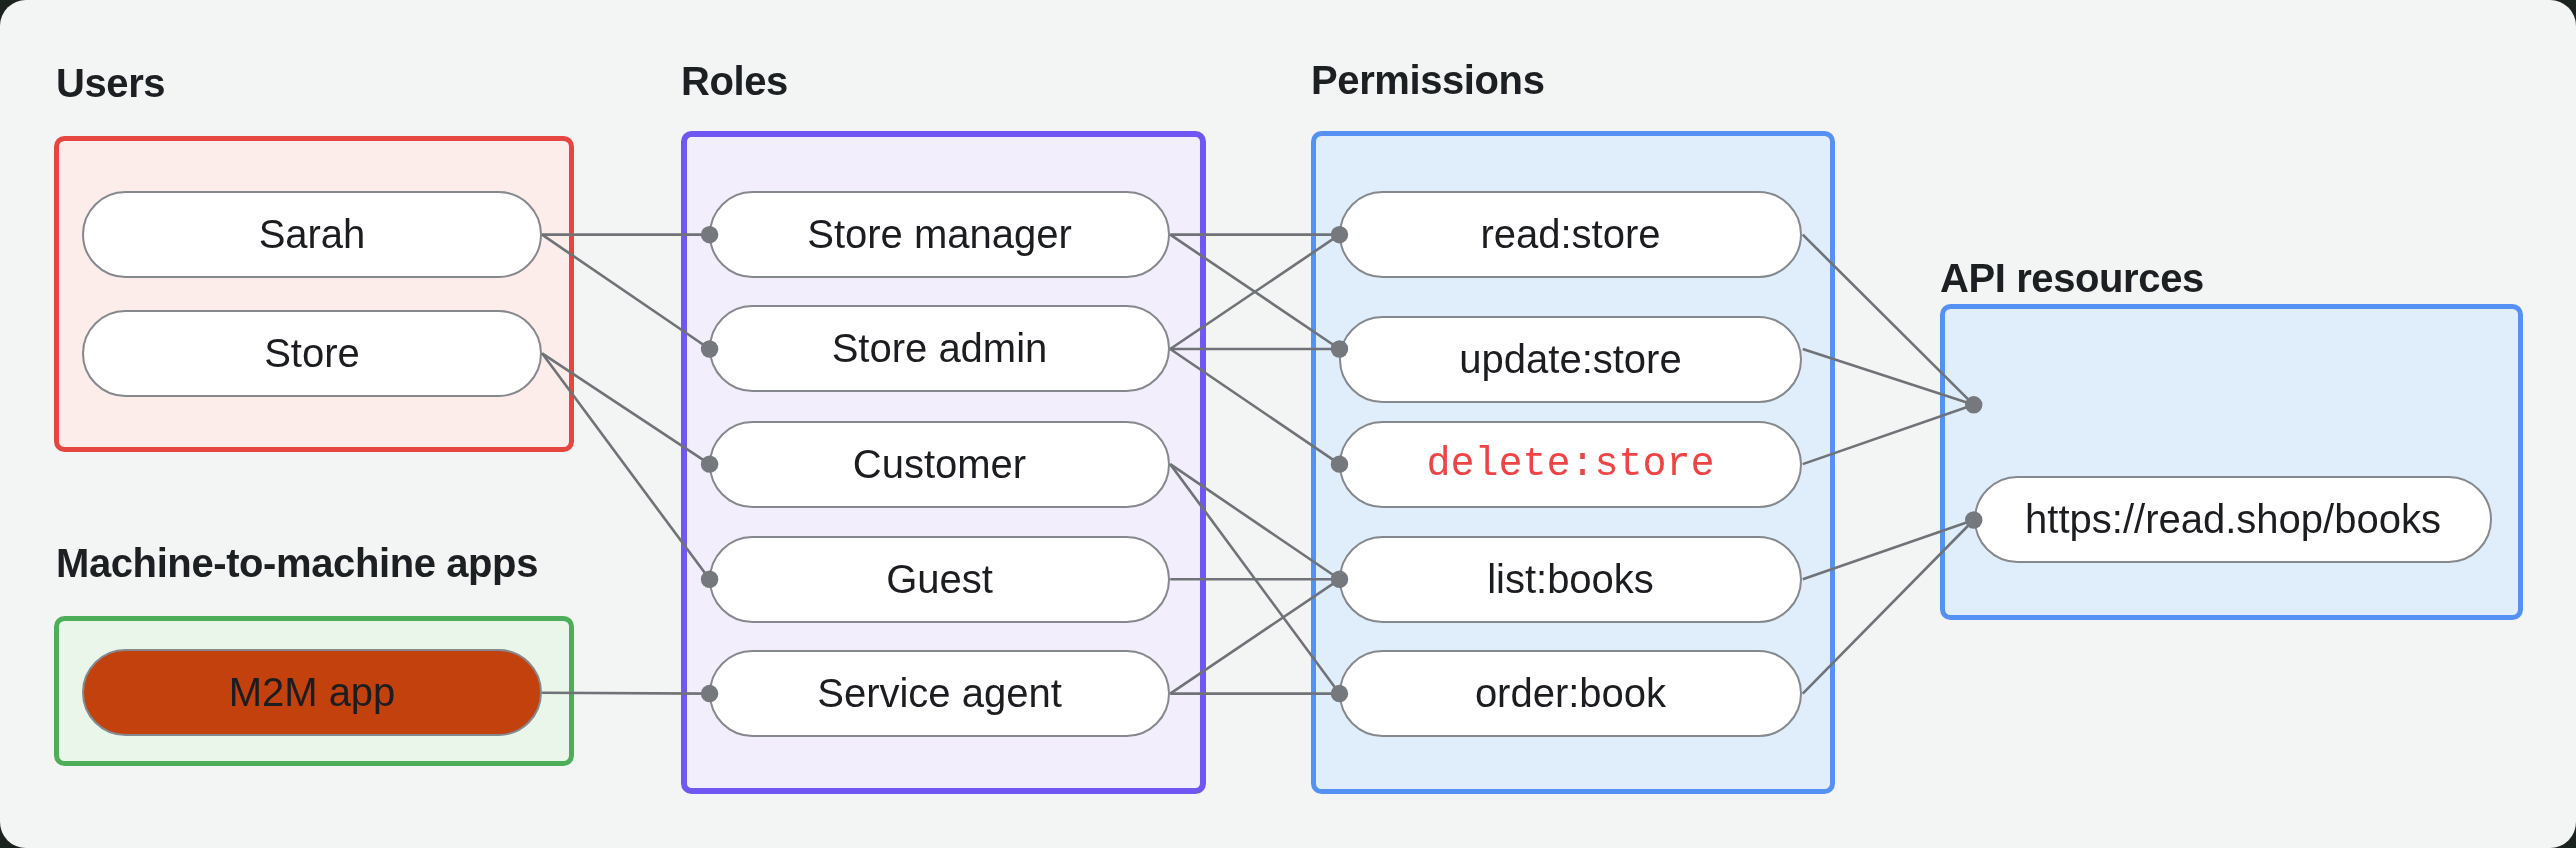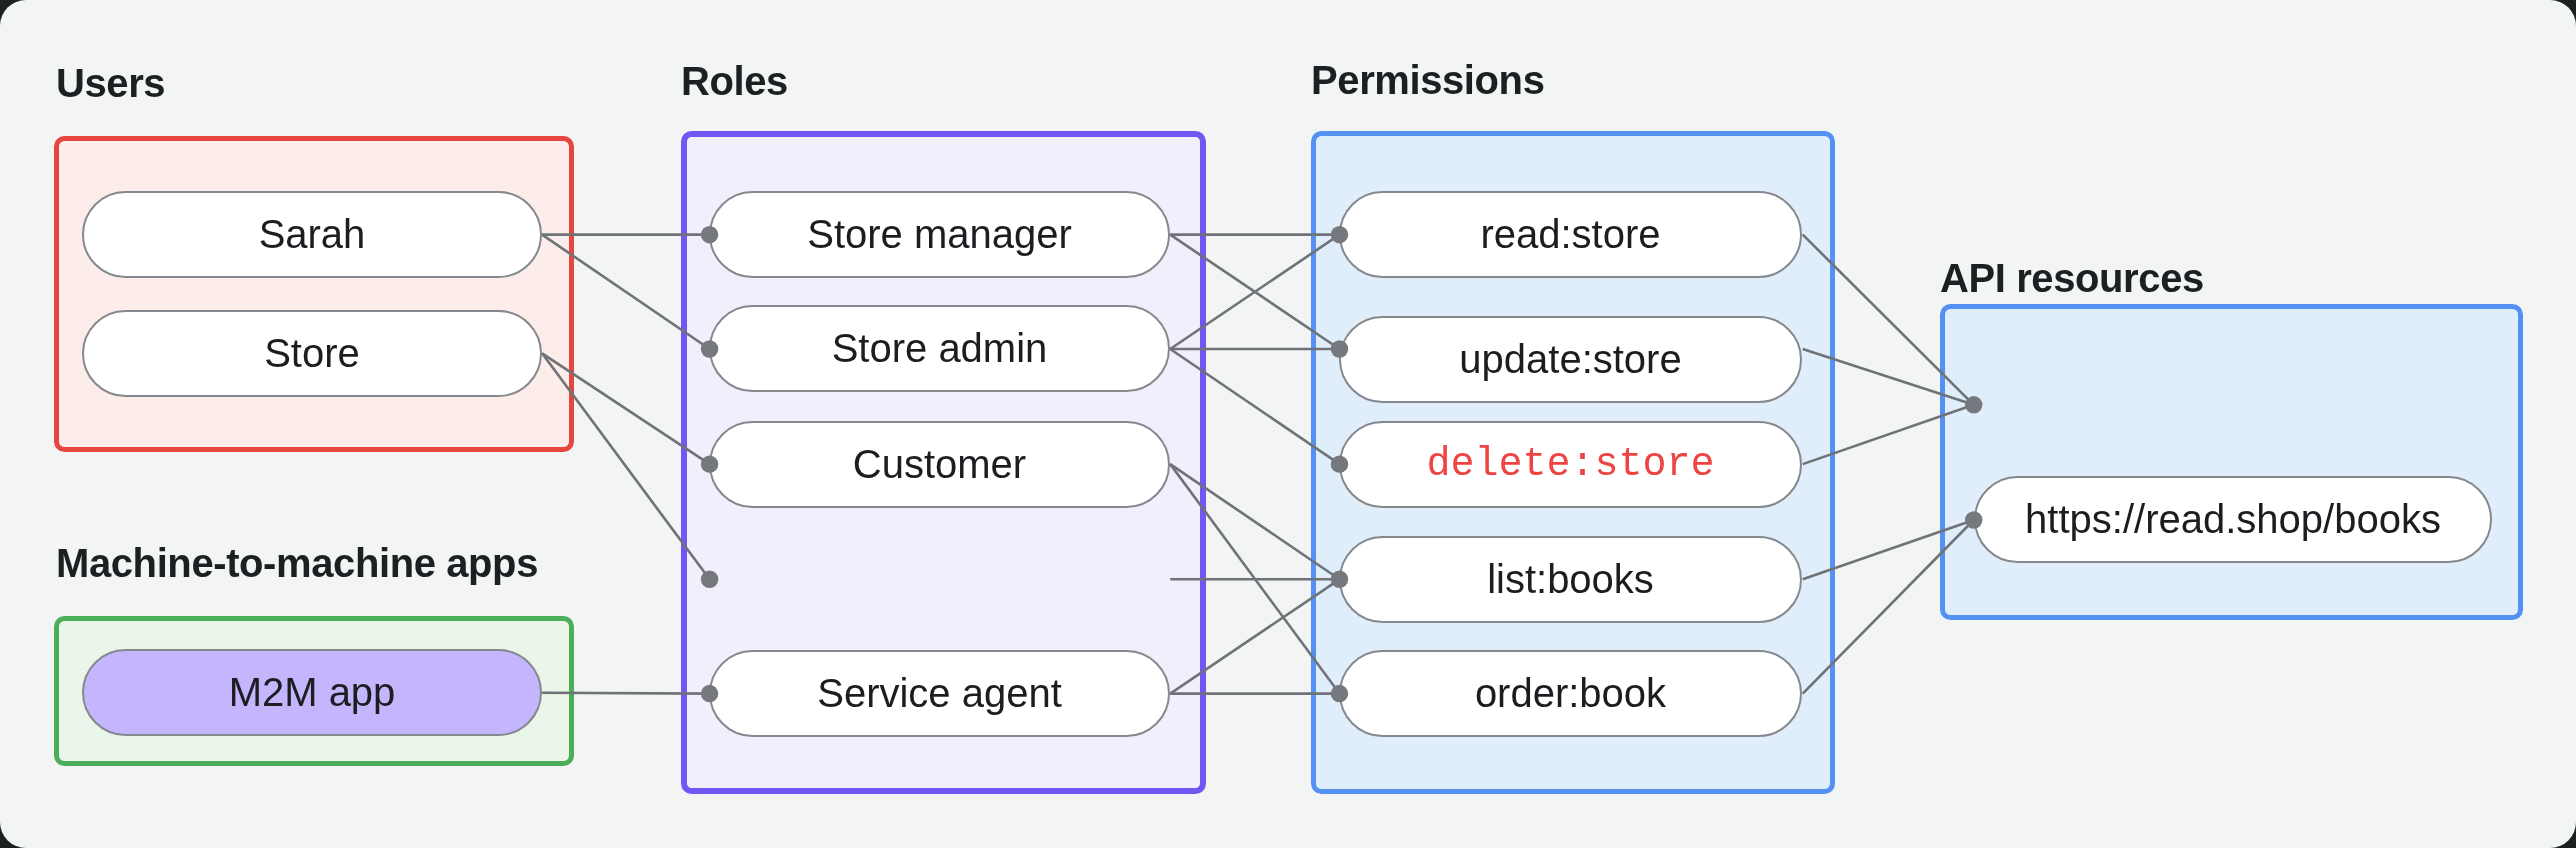--- a/index.html
+++ b/index.html
@@ -67,25 +67,26 @@
   <div class="group-label label-api">API resources</div>
 
   <div class="group-box box-users" style="border-color: rgb(229, 70, 63); background: rgb(252, 236, 234);"></div>
   <div class="group-box box-m2m" style="border-color: rgb(76, 174, 88); background: rgb(234, 246, 234);"></div>
   <div class="group-box box-roles" style="border-color: rgb(112, 86, 242); background: rgb(243, 238, 251);"></div>
   <div class="group-box box-permissions" style="border-color: rgb(85, 145, 242); background: rgb(224, 238, 252);"></div>
   <div class="group-box box-api" style="border-color: rgb(85, 145, 242); background: rgb(224, 238, 252);"></div>
 
   <div class="node n-sarah" style="border-color: rgb(133, 136, 140); background: rgb(255, 255, 255); color: rgb(27, 29, 33);">Sarah</div>
   <div class="node n-john" style="border-color: rgb(133, 136, 140); background: rgb(255, 255, 255); color: rgb(27, 29, 33);">Store</div>
-  <div class="node n-m2m" style="border-color: rgb(133, 136, 140); background: #c4b5fd; color: rgb(27, 29, 33);">M2M app</div>
+  <div class="node n-m2m" style="border-color: rgb(133, 136, 140); background: #c2410c; color: rgb(27, 29, 33);">M2M app</div>
 
   <div class="node n-store-manager" style="border-color: rgb(133, 136, 140); background: rgb(255, 255, 255); color: rgb(27, 29, 33);">Store manager</div>
   <div class="node n-store-admin" style="border-color: rgb(133, 136, 140); background: rgb(255, 255, 255); color: rgb(27, 29, 33);">Store admin</div>
   <div class="node n-customer" style="border-color: rgb(133, 136, 140); background: rgb(255, 255, 255); color: rgb(27, 29, 33);">Customer</div>
+  <div class="node n-guest" style="border-color: rgb(133, 136, 140); background: rgb(255, 255, 255); color: rgb(27, 29, 33);">Guest</div>
   <div class="node n-service-agent" style="border-color: rgb(133, 136, 140); background: rgb(255, 255, 255); color: rgb(27, 29, 33);">Service agent</div>
 
   <div class="node n-read-store" style="border-color: rgb(133, 136, 140); background: rgb(255, 255, 255); color: rgb(27, 29, 33);">read:store</div>
   <div class="node n-update-store" style="border-color: rgb(133, 136, 140); background: rgb(255, 255, 255); color: rgb(27, 29, 33);">update:store</div>
   <div class="node n-delete-store" style="border-color: rgb(133, 136, 140); background: rgb(255, 255, 255); color: #ef4444; font-family: Liberation Mono, monospace;">delete:store</div>
   <div class="node n-list-books" style="border-color: rgb(133, 136, 140); background: rgb(255, 255, 255); color: rgb(27, 29, 33);">list:books</div>
   <div class="node n-order-book" style="border-color: rgb(133, 136, 140); background: rgb(255, 255, 255); color: rgb(27, 29, 33);">order:book</div>
 
   <div class="node n-api-books" style="border-color: rgb(133, 136, 140); background: rgb(255, 255, 255); color: rgb(27, 29, 33);">https://read.shop/books</div>
 

